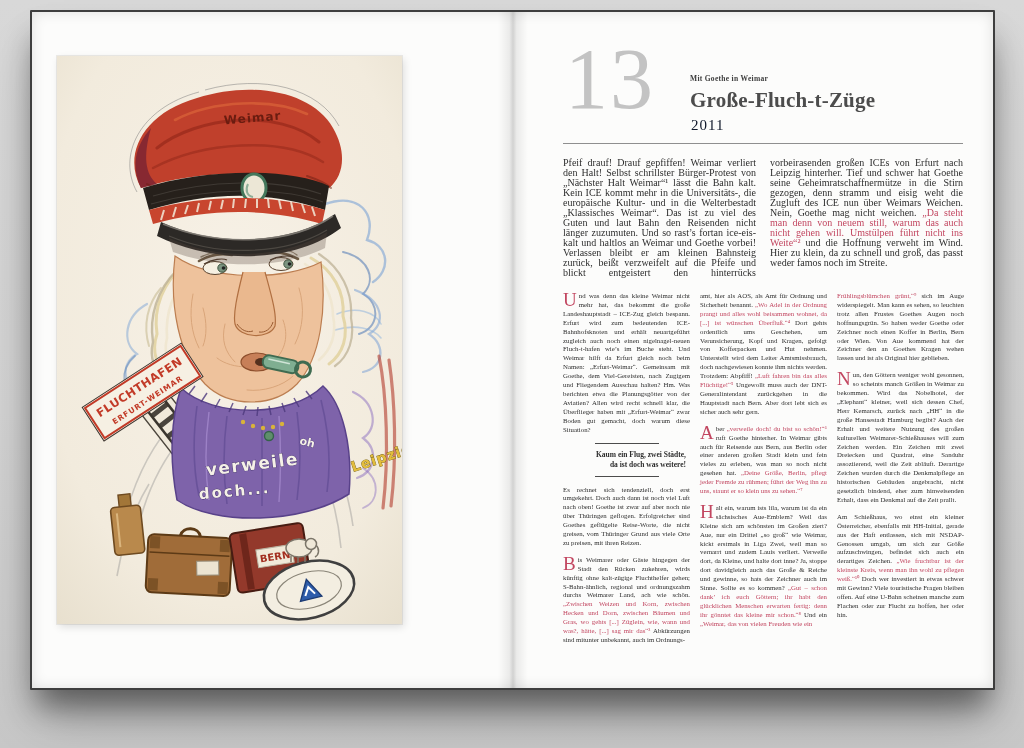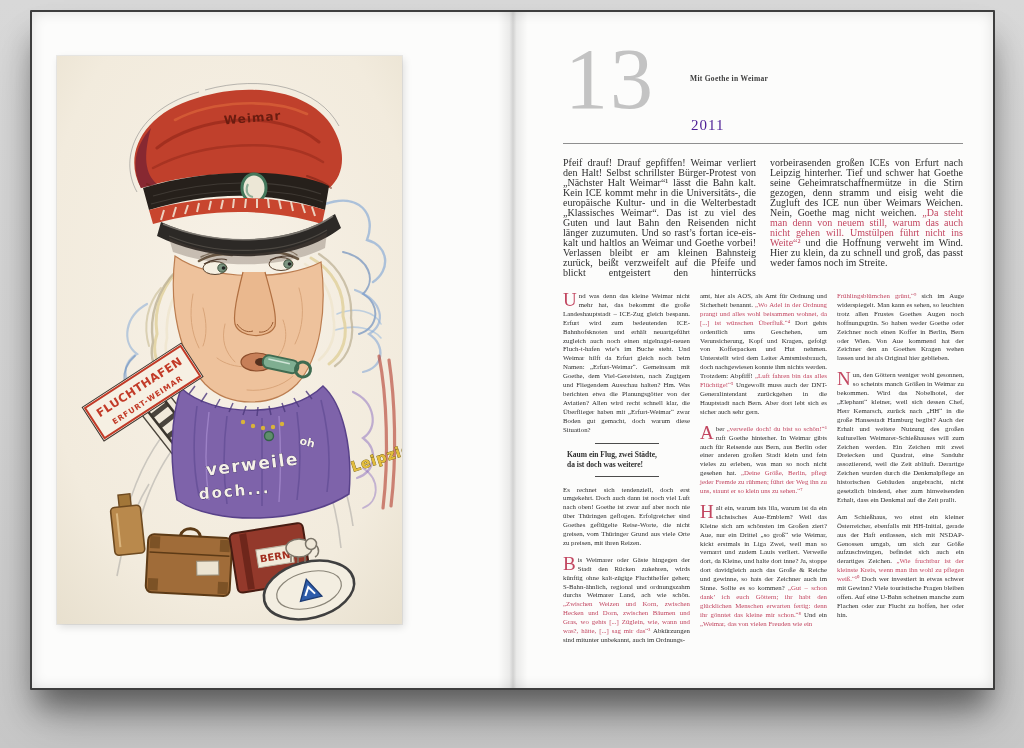--- a/index.html
+++ b/index.html
@@ -40,21 +40,21 @@
   .kicker{
     position:absolute;left:178px;top:62px;
     font:700 7.5px/9px "Liberation Serif",serif;color:#3d3d3d;letter-spacing:.3px;
   }
   .title{
     position:absolute;left:178px;top:76px;margin:0;
     font:700 21px/24px "Liberation Serif",serif;color:#4c4c4c;letter-spacing:.2px;
   }
   .year{
     position:absolute;left:179px;top:104px;
-    font:400 15px/18px "Liberation Serif",serif;color:#4c1d95;letter-spacing:1px;
+    font:400 15px/18px "Liberation Serif",serif;color:#0f172a;letter-spacing:1px;
   }
   .head-rule{position:absolute;left:51px;width:400px;top:131px;height:1px;background:#8f8f8f;}
 
   
   .intro{
     position:absolute;left:51px;top:146px;width:400px;
     column-count:2;column-gap:14px;
     font-size:10px;line-height:10px;color:#2e2e2e;text-align:justify;
   }
   
@@ -64,21 +64,21 @@
   }
   .bcol-1{left:51px;} .bcol-2{left:188px;} .bcol-3{left:325px;}
   .bcol p{margin:0 0 8px;}
   .cap{
     float:left;font:400 19px/14px "Liberation Serif",serif;color:var(--accent);
     padding:1px 2px 0 0;
   }
   .accent{color:var(--accent);}
   .mini-head{margin:8px 4px 9px;}
   .mini-rule{width:64px;height:1px;background:#4c4c4c;margin:0 auto;}
-  .mini-title{font:700 7.5px/10px "Liberation Serif",serif;color:#2d2d2d;text-align:left;margin:6px 0;}
+  .mini-title{font:700 7.5px/10px "Liberation Serif",serif;color:#2d2d2d;text-align:right;margin:6px 0;}
 </style>
 </head>
 <body>
 
 <div class="spread">
 
   <div class="page page-left">
     <div class="artwork">
       <svg width="345" height="568" viewBox="0 0 345 568" xmlns="http://www.w3.org/2000/svg">
         <defs>
@@ -267,20 +267,21 @@
         </g>
 
         <text x="296" y="416" transform="rotate(-18 296 416)" font-family="DejaVu Sans, sans-serif" font-size="14" font-weight="bold" fill="#e3bd3c" stroke="#7a651f" stroke-width=".8" letter-spacing="1" style="paint-order:stroke">Leipzig</text>
       </svg>
     </div>
   </div>
 
   <div class="page page-right">
     <div class="chapnum">13</div>
     <div class="kicker">Mit Goethe in Weimar</div>
+    <h1 class="title">Große-Fluch-t-Züge</h1>
     <div class="year">2011</div>
     <div class="head-rule"></div>
 
     <div class="intro"><span>Pfeif drauf! Drauf gepfiffen! Weimar verliert den Halt! Selbst schrillster Bürger-Protest von „Nächster Halt Weimar“¹ lässt die Bahn kalt. Kein ICE kommt mehr in die Universitäts-, die europäische Kultur- und in die Welterbestadt „Klassisches Weimar“. Das ist zu viel des Guten und laut Bahn den Reisenden nicht länger zuzumuten. Und so rast’s fortan ice-eis-kalt und haltlos an Weimar und Goethe vorbei! Verlassen bleibt er am kleinen Bahnsteig zurück, beißt verzweifelt auf die Pfeife und blickt entgeistert den hinterrücks vorbeirasenden großen ICEs von Erfurt nach Leipzig hinterher. Tief und schwer hat Goethe seine Geheimratschaffnermütze in die Stirn gezogen, denn stramm und eisig weht die Zugluft des ICE nun über Weimars Weichen. Nein, Goethe mag nicht weichen. </span><span class="accent">„Da steht man denn von neuem still, warum das auch nicht gehen will. Umstülpen führt nicht ins Weite“²</span><span> und die Hoffnung verweht im Wind. Hier zu klein, da zu schnell und groß, das passt weder famos noch im Streite.</span></div>
 
     <div class="bcol bcol-1">
       <p><span class="cap">U</span><span><span>nd was denn das kleine Weimar nicht mehr hat, das bekommt die große Landeshauptstadt – ICE-Zug gleich bespann. Erfurt wird zum bedeutenden ICE-Bahnhofsknoten und erhält neuartgeführt zugleich auch noch einen nigelnagel-neuen Fluch-t-hafen wie’s im Buche steht. Und Weimar hilft da Erfurt gleich noch beim Namen: „Erfurt-Weimar“. Gemeinsam mit Goethe, dem Viel-Gereisten, nach Zugigem und Fliegendem Ausschau halten? Hm. Was berichten etwa die Planungsgötter von der Aviatien? Allen wird recht schnell klar, die Überflieger haben mit „Erfurt-Weimar“ zwar Boden gut gemacht, doch warum diese Situation?</span></span></p>
       <div class="mini-head">
         <div class="mini-rule"></div>
         <div class="mini-title">

